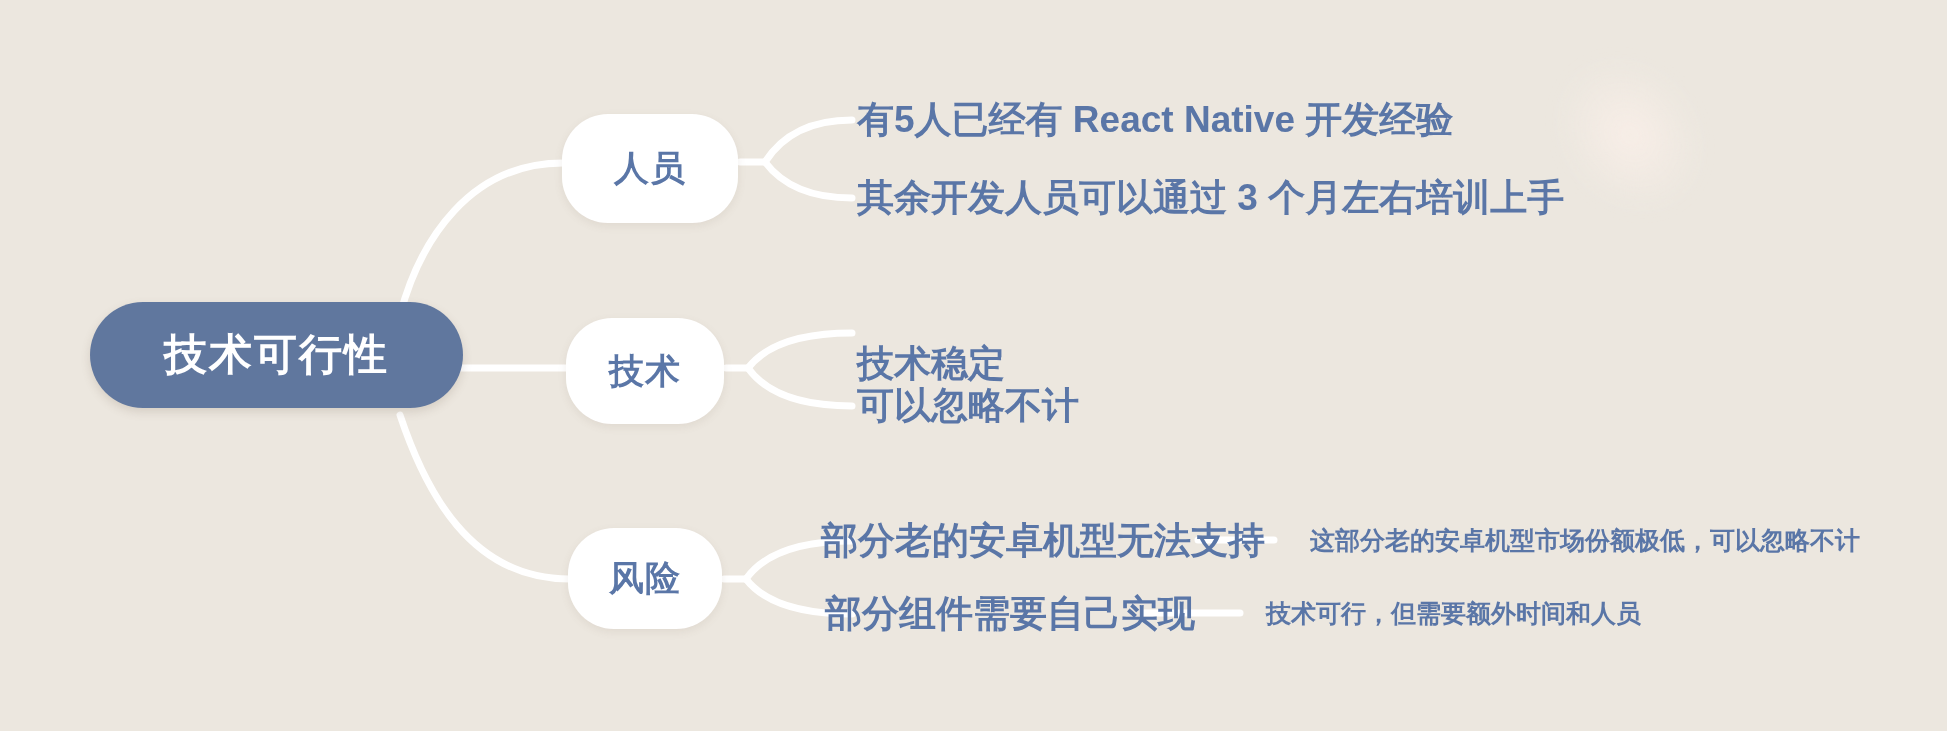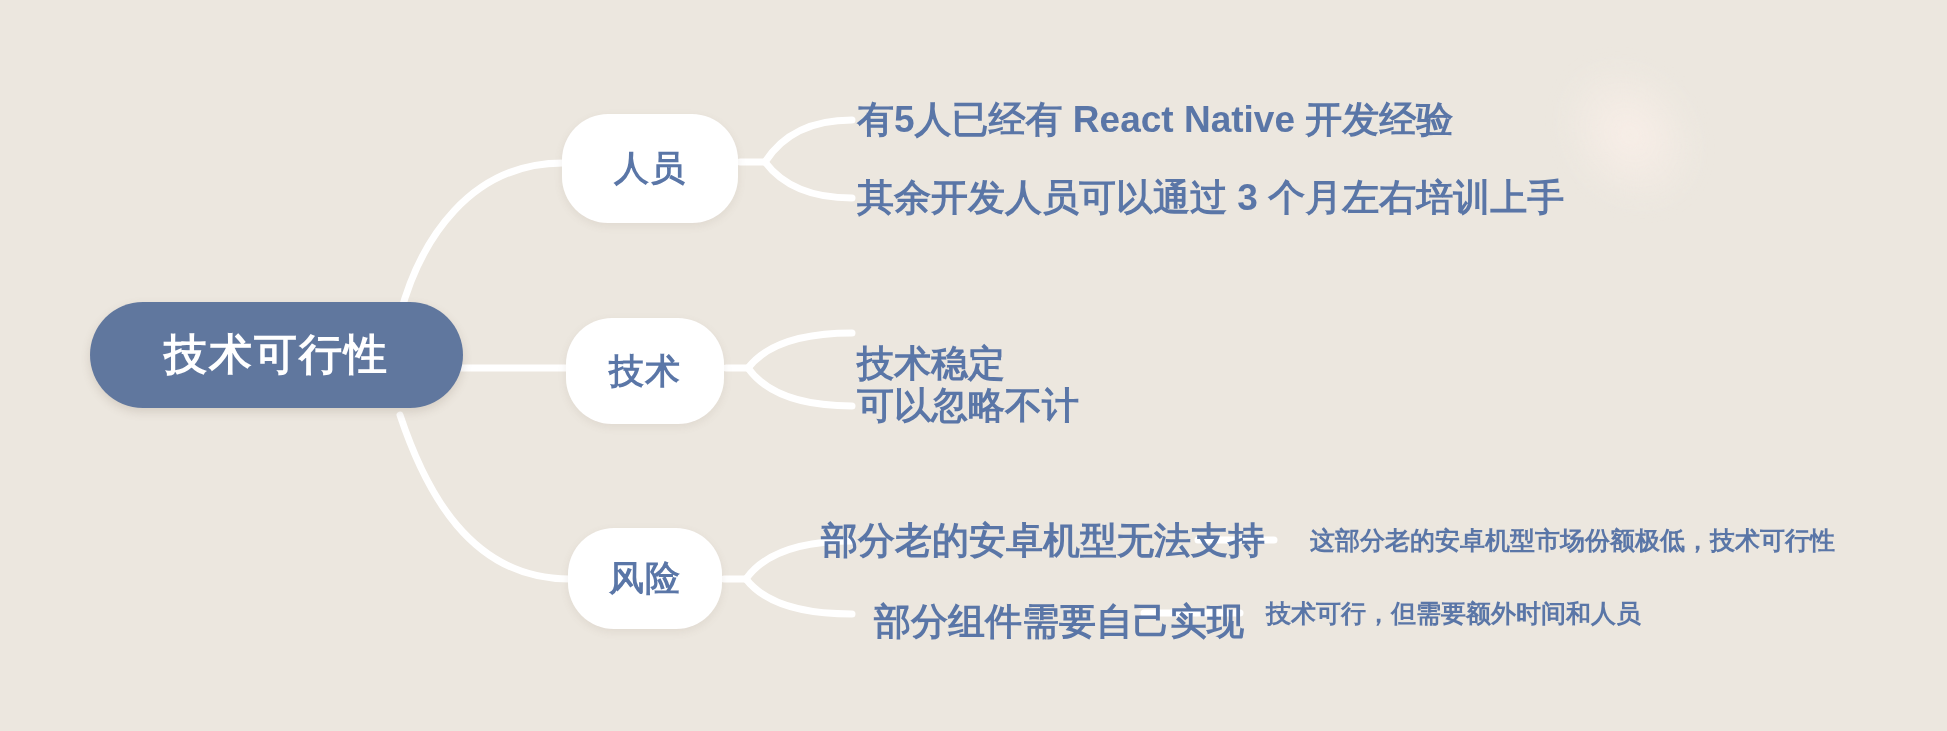--- a/index.html
+++ b/index.html
@@ -76,21 +76,21 @@
     color: var(--topic_text);
     font-weight: 700;
     font-size: 37px;
   }
   .sub-text { font-size: 25px; }
   .t-c0a { left: 857px; top: 120px; }
   .t-c0b { left: 857px; top: 198px; }
   .t-c1a { left: 857px; top: 333px; margin-top: 31px; }
   .t-c1b { left: 857px; top: 406px; }
   .t-c2a { left: 821px; top: 541px; }
-  .t-c2b { left: 874px; top: 614px; margin-top: 8px; }
+  .t-c2b { left: 825px; top: 614px; }
   .t-g2a { left: 1310px; top: 540px; }
   .t-g2b { left: 1266px; top: 613px; }
 </style>
 </head>
 <body>
 
 <div class="canvas">
 
   <div class="smudge"></div>
 
@@ -129,17 +129,17 @@
   <div class="topic-text t-c0b">其余开发人员可以通过 3 个月左右培训上手</div>
 
   <div class="topic-text t-c1a">技术稳定</div>
 
   <div class="topic-text t-c1b">可以忽略不计</div>
 
   <div class="topic-text t-c2a">部分老的安卓机型无法支持</div>
 
   <div class="topic-text t-c2b">部分组件需要自己实现</div>
 
-  <div class="topic-text sub-text t-g2a">这部分老的安卓机型市场份额极低，技术可行性</div>
+  <div class="topic-text sub-text t-g2a">这部分老的安卓机型市场份额极低，可以忽略不计</div>
 
   <div class="topic-text sub-text t-g2b">技术可行，但需要额外时间和人员</div>
 
 </div>
 
 </body></html>

